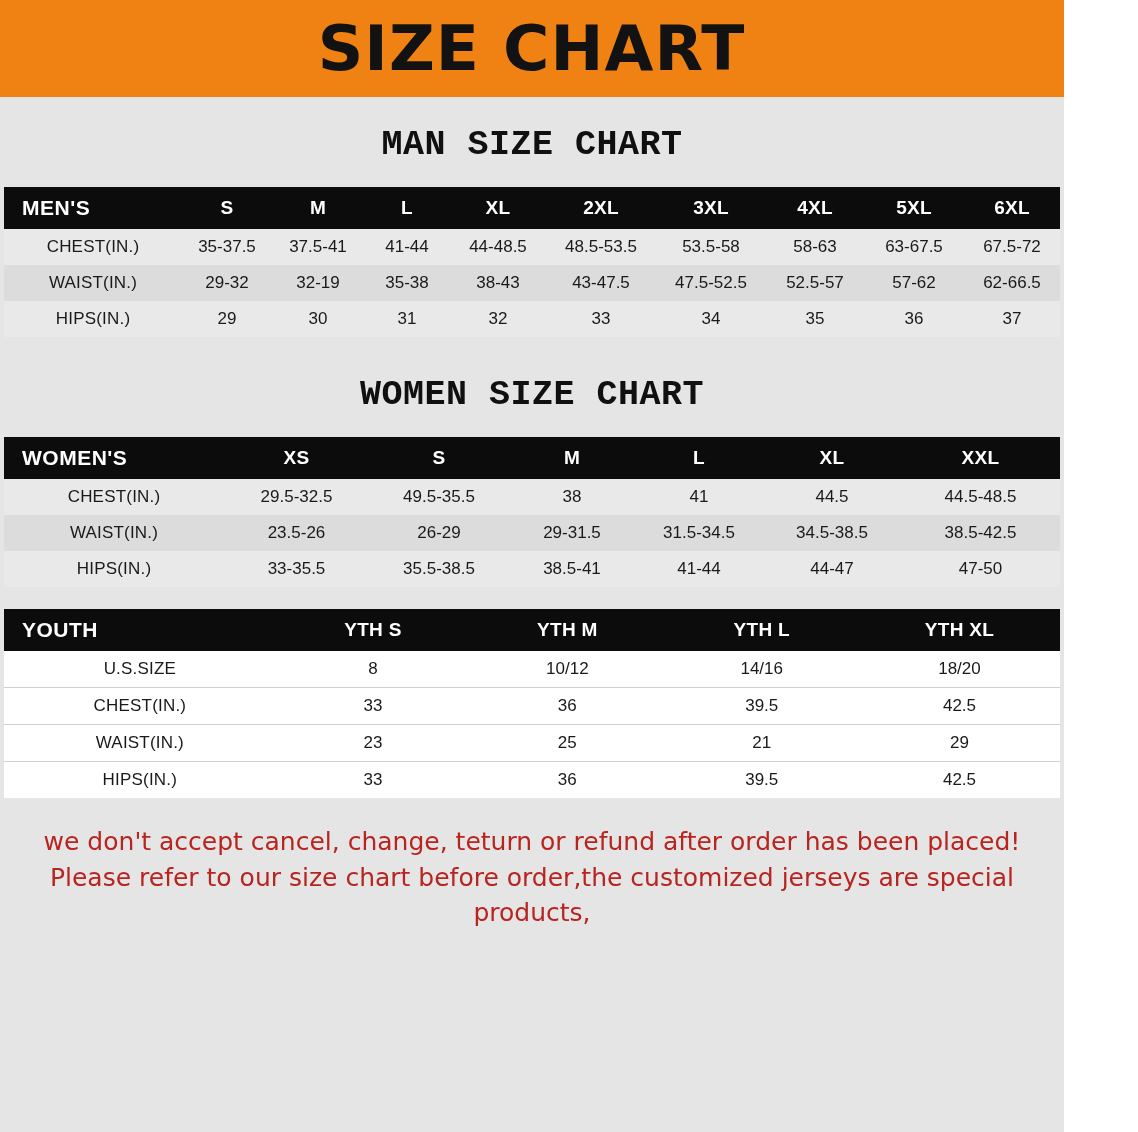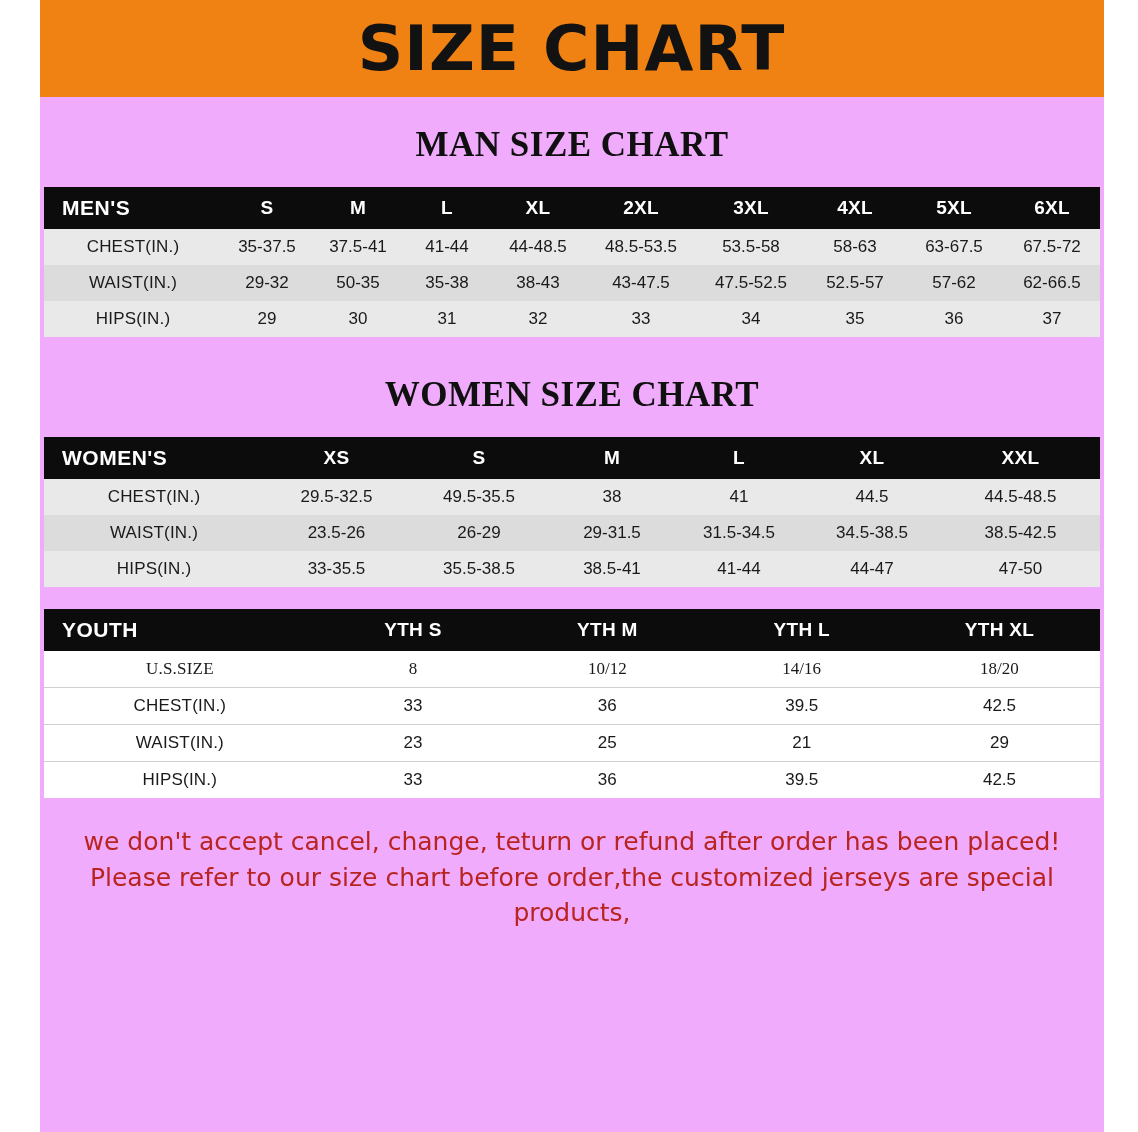--- a/index.html
+++ b/index.html
@@ -11,22 +11,21 @@
     width: 1138px;
     height: 1132px;
     font-family: "Liberation Sans", sans-serif;
     color: #111111;
     overflow: hidden;
   }
   .page {
     width: 1064px;
     height: 1132px;
     position: relative;
-    background: #f0abfc;
-    margin-left: 40px;
+    background: #e5e5e5;
   }
   
   .banner {
     background: #f08113;
     height: 97px;
     display: flex;
     align-items: center;
     justify-content: center;
   }
   .banner-title {
@@ -34,21 +33,21 @@
     font-weight: bold;
     font-size: 62px;
     letter-spacing: 1px;
     color: #121212;
     line-height: 1;
     transform: scaleX(1.02);
   }
   
   .section-title {
     text-align: center;
-    font-family: Liberation Serif, serif;
+    font-family: Liberation Mono, monospace;
     font-weight: bold;
     font-size: 35px;
     color: #101010;
     letter-spacing: 0.5px;
   }
   #man-title   { margin-top: 28px; }
   #women-title { margin-top: 38px; }
   #youth-title { margin-top: 47px; }
 
   
@@ -91,21 +90,21 @@
     letter-spacing: 0.2px;
   }
   
   .band-odd  { background: #e9e9e9; }
   .band-even { background: #dcdcdc; }
   
   .youth-row td {
     background: #ffffff;
     border-bottom: 1px solid #cfcfcf;
   }
-  .youth-row.first td { border-top: none; font-family: Liberation Serif, serif; }
+  .youth-row.first td { border-top: none; }
   .youth-row.last td  { border-bottom: none; }
 
   
   #man-table   { width: 1056px; margin-top: 22px; }
   #women-table { width: 1056px; margin-top: 22px; }
   #youth-table { width: 1056px; margin-top: 22px; }
 
   
   .note {
     margin: 26px auto 0 auto;
@@ -164,21 +163,21 @@
         <td>44-48.5</td>
         <td>48.5-53.5</td>
         <td>53.5-58</td>
         <td>58-63</td>
         <td>63-67.5</td>
         <td>67.5-72</td>
       </tr>
       <tr class="band-even">
         <td class="rowhead">WAIST(IN.)</td>
         <td>29-32</td>
-        <td>50-35</td>
+        <td>32-19</td>
         <td>35-38</td>
         <td>38-43</td>
         <td>43-47.5</td>
         <td>47.5-52.5</td>
         <td>52.5-57</td>
         <td>57-62</td>
         <td>62-66.5</td>
       </tr>
       <tr class="band-odd">
         <td class="rowhead">HIPS(IN.)</td>

